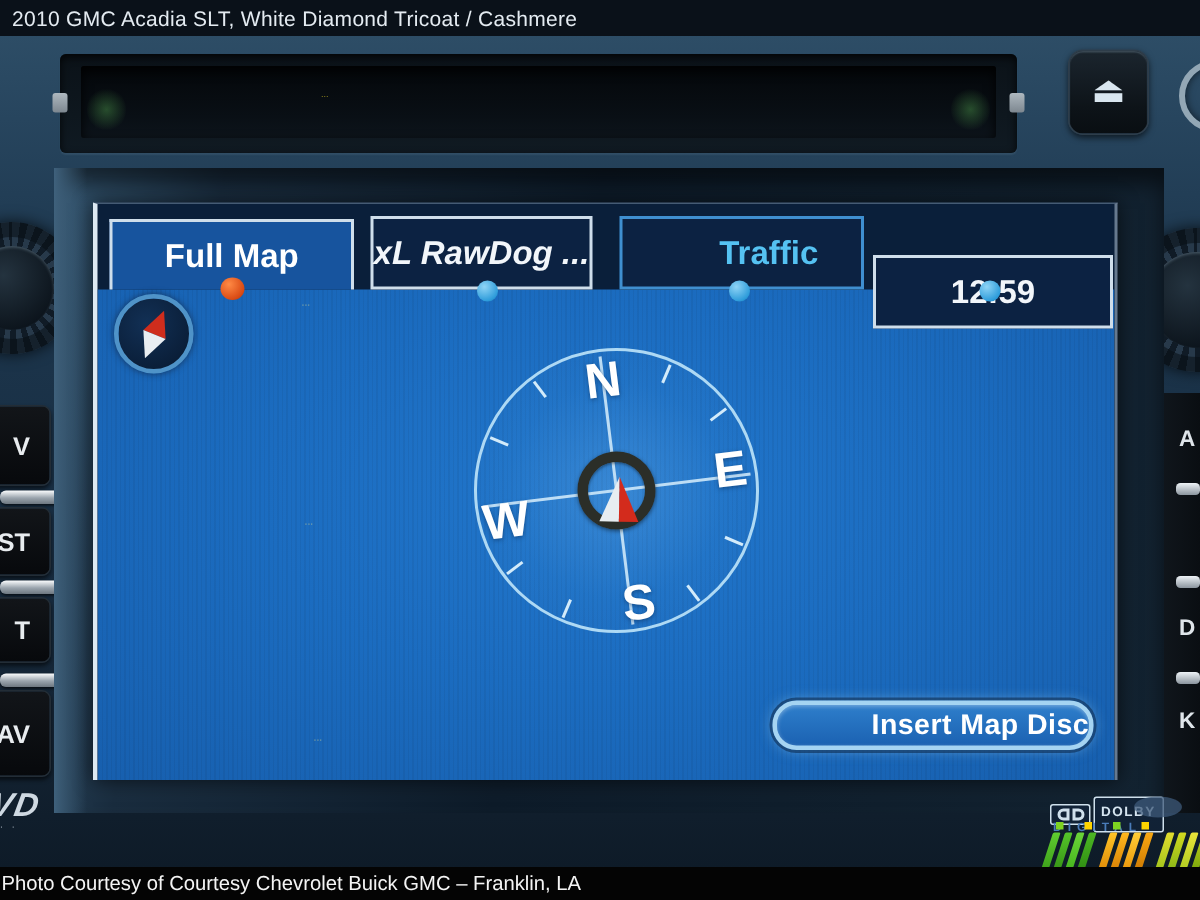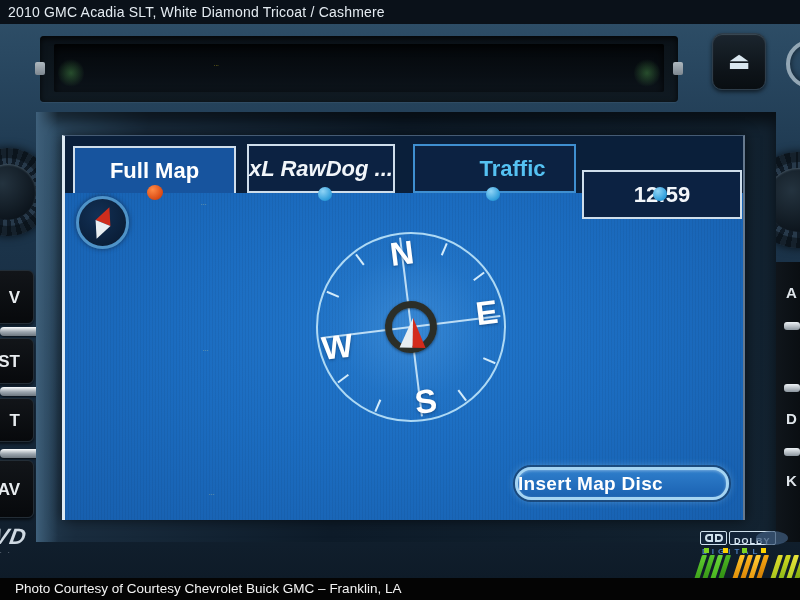--- a/index.html
+++ b/index.html
@@ -3,21 +3,21 @@
 <meta charset="utf-8">
 <style>
   * { margin:0; padding:0; box-sizing:border-box; }
   body { font-family:"Liberation Sans", sans-serif; background:#000; }
   .photo { position:relative; width:800px; height:600px; overflow:hidden; background:#1c3144; }
 
   
   .cap-top { position:absolute; top:0; left:0; width:100%; height:24px; background:#0a1119;
              color:#e4ebf1; font-size:14px; line-height:24px; padding-left:8px; letter-spacing:.2px; }
   .cap-bot { position:absolute; bottom:0; left:0; width:100%; height:22px; background:#040404;
-             color:#f4f4f4; font-size:13.5px; line-height:22px; padding-left:15px; }
+             color:#f4f4f4; font-size:13.5px; line-height:22px; padding-left:1px; }
 
   
   .dash { position:absolute; top:24px; left:0; width:800px; height:554px; overflow:hidden;
           background:linear-gradient(180deg,#2d4d66 0%,#27455e 10%,#1d374e 28%,#182e43 55%,#142434 82%,#0e1b28 100%); }
 
   
   .slot-recess { position:absolute; left:40px; top:12px; width:638px; height:66px; border-radius:4px;
                  background:linear-gradient(180deg,#0b1218,#101a22); box-shadow:inset 0 2px 6px rgba(0,0,0,.8), 0 1px 1px rgba(120,150,170,.15); }
   .slot { position:absolute; left:14px; top:8px; right:14px; bottom:10px; border-radius:2px;
           background:linear-gradient(180deg,#04070a,#090f15 70%,#0d141b); box-shadow:inset 0 3px 8px rgba(0,0,0,.9); }
@@ -113,38 +113,38 @@
   .cneedle { position:absolute; left:50%; top:50%; width:28px; height:32px; transform:translate(-42%,-34%) rotate(8deg); }
   .cneedle .wh { position:absolute; left:0; bottom:0; width:0; height:0;
                  border-bottom:30px solid #e7edf1; border-left:13px solid transparent; }
   .cneedle .rd { position:absolute; left:13px; bottom:0; width:0; height:0;
                  border-bottom:30px solid #d32b1c; border-right:13px solid transparent; }
 
   
   .insert-btn { position:absolute; left:450px; top:331px; width:214px; height:33px; border-radius:16px;
                 border:3px solid #a5d4f2; background:linear-gradient(180deg,#2e7ecb,#1b62b2);
                 box-shadow:0 0 0 2px rgba(8,35,70,.55), 0 0 9px rgba(150,205,240,.55), inset 0 1px 3px rgba(255,255,255,.35);
-                color:#fff; font-weight:bold; font-size:19px; text-align:left; line-height:27px; letter-spacing:.3px; cursor:pointer; }
+                color:#fff; font-weight:bold; font-size:19px; text-align:right; line-height:27px; letter-spacing:.3px; cursor:pointer; }
 
   .speck { position:absolute; width:12px; height:3px; opacity:.55; color:#d8d890; font-size:7px; line-height:3px; }
 
   
   .dvd-frag { position:absolute; left:-6px; top:500px; color:#cfd9e2; font-weight:bold; font-style:italic;
               font-size:22px; transform:skewX(-10deg); letter-spacing:1px; }
   .dvd-sub { position:absolute; left:0; top:524px; color:#8d9aa5; font-size:7px; letter-spacing:2px; }
   .gt-mark { position:absolute; left:16px; top:514px; color:#93a2b0; opacity:.92; white-space:nowrap; }
   .gt-mark .big { font-size:30px; font-weight:bold; letter-spacing:1px; }
   .gt-mark .small { font-size:19px; font-weight:bold; letter-spacing:2px; }
 
   .dolby { position:absolute; left:700px; top:507px; display:flex; gap:2px; align-items:center; }
   .dd-box { width:27px; height:14px; border:1.5px solid #cfe0ec; border-radius:2px; display:flex; gap:2px;
             align-items:center; justify-content:center; background:rgba(20,40,70,.4); }
   .dd-box i { display:block; width:8px; height:8px; border:2px solid #cfe0ec; }
   .dd-box i.l { border-radius:6px 0 0 6px; } .dd-box i.r { border-radius:0 6px 6px 0; }
-  .dolby-word { height:14px; border:1.5px solid #cfe0ec; border-radius:2px; background:rgba(20,40,70,.4);
+  .dolby-word { height:24px; border:1.5px solid #cfe0ec; border-radius:2px; background:rgba(20,40,70,.4);
                 color:#d5e4f0; font-size:9px; font-weight:bold; letter-spacing:1px; line-height:11px; padding:4px 4px; }
   .dolby-sub { position:absolute; left:702px; top:523px; color:#4a7cba; font-size:8px; font-weight:bold; letter-spacing:4px; }
   .oval { position:absolute; left:756px; top:507px; width:32px; height:14px; border-radius:50%;
           background:radial-gradient(circle,#4a6a8a,#2c4albc); background:#3d5a7a; opacity:.75; }
 
   .stripes { position:absolute; left:698px; top:531px; display:flex; gap:9px; }
   .sgroup { display:flex; gap:3px; }
   .stripe { width:5px; height:25px; transform:skewX(-18deg); border-radius:1px; }
   .topdots { position:absolute; left:704px; top:524px; display:flex; gap:14px; }
   .topdots i { width:5px; height:5px; display:block; }

